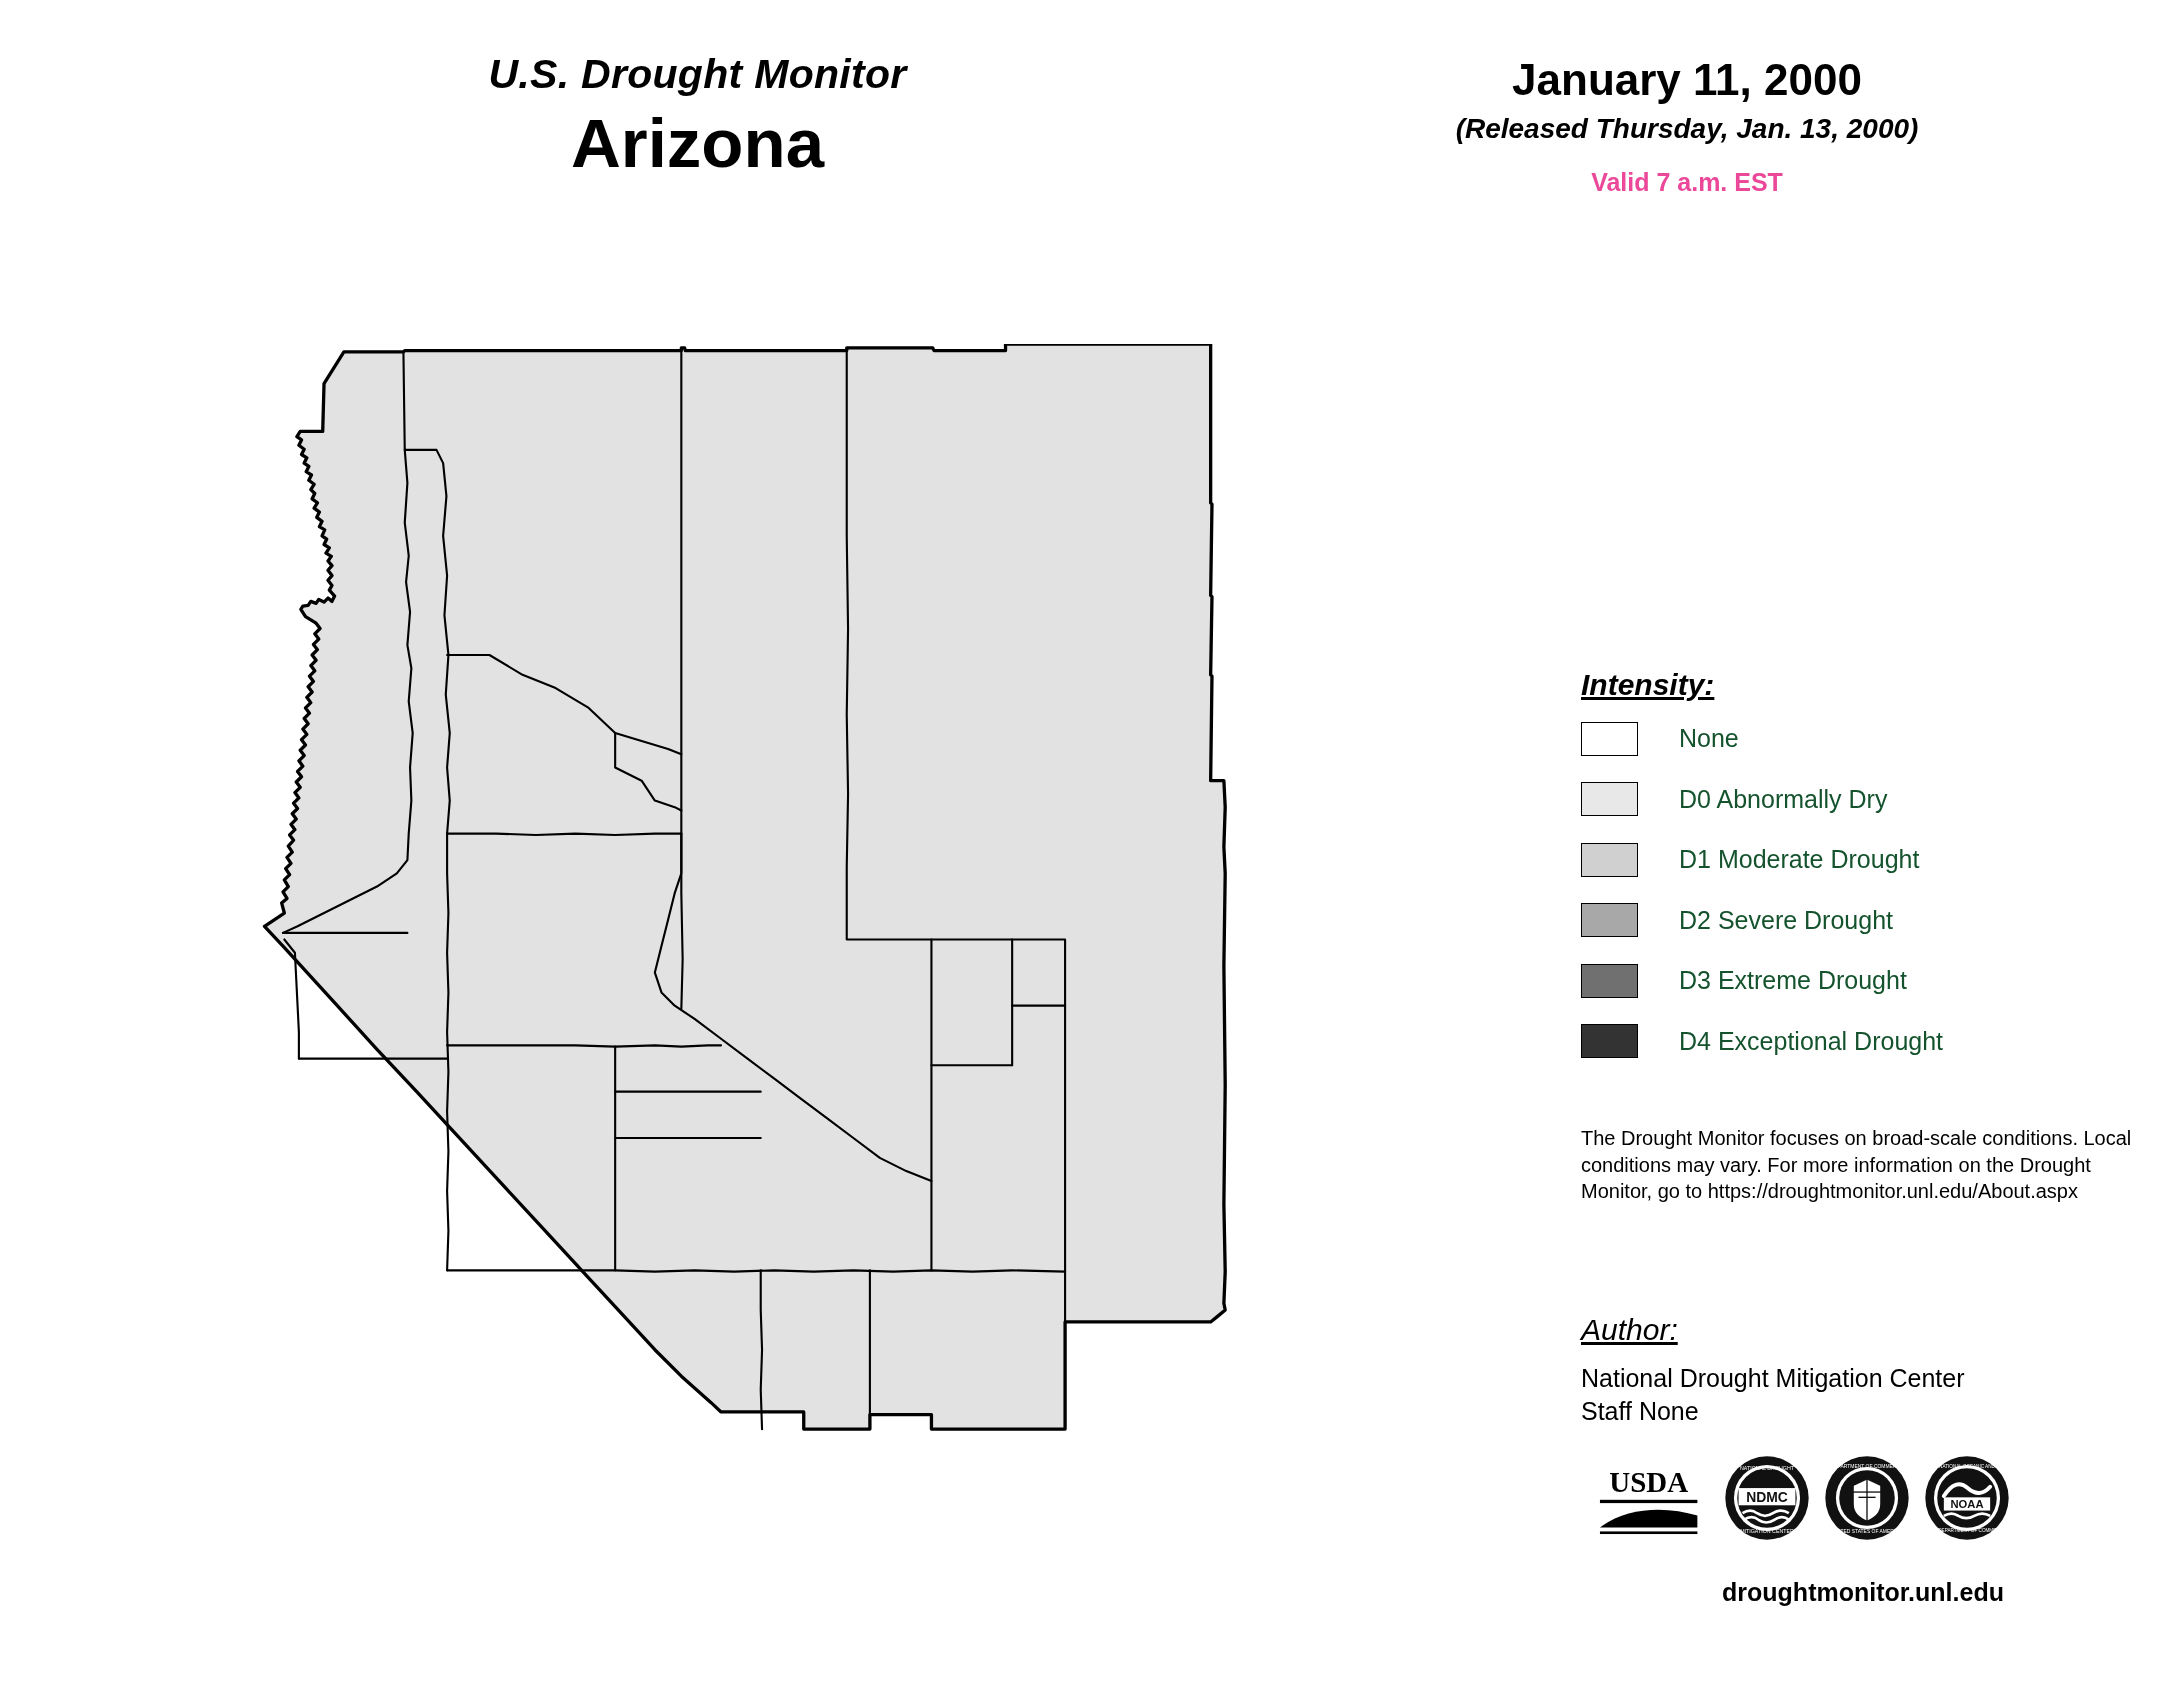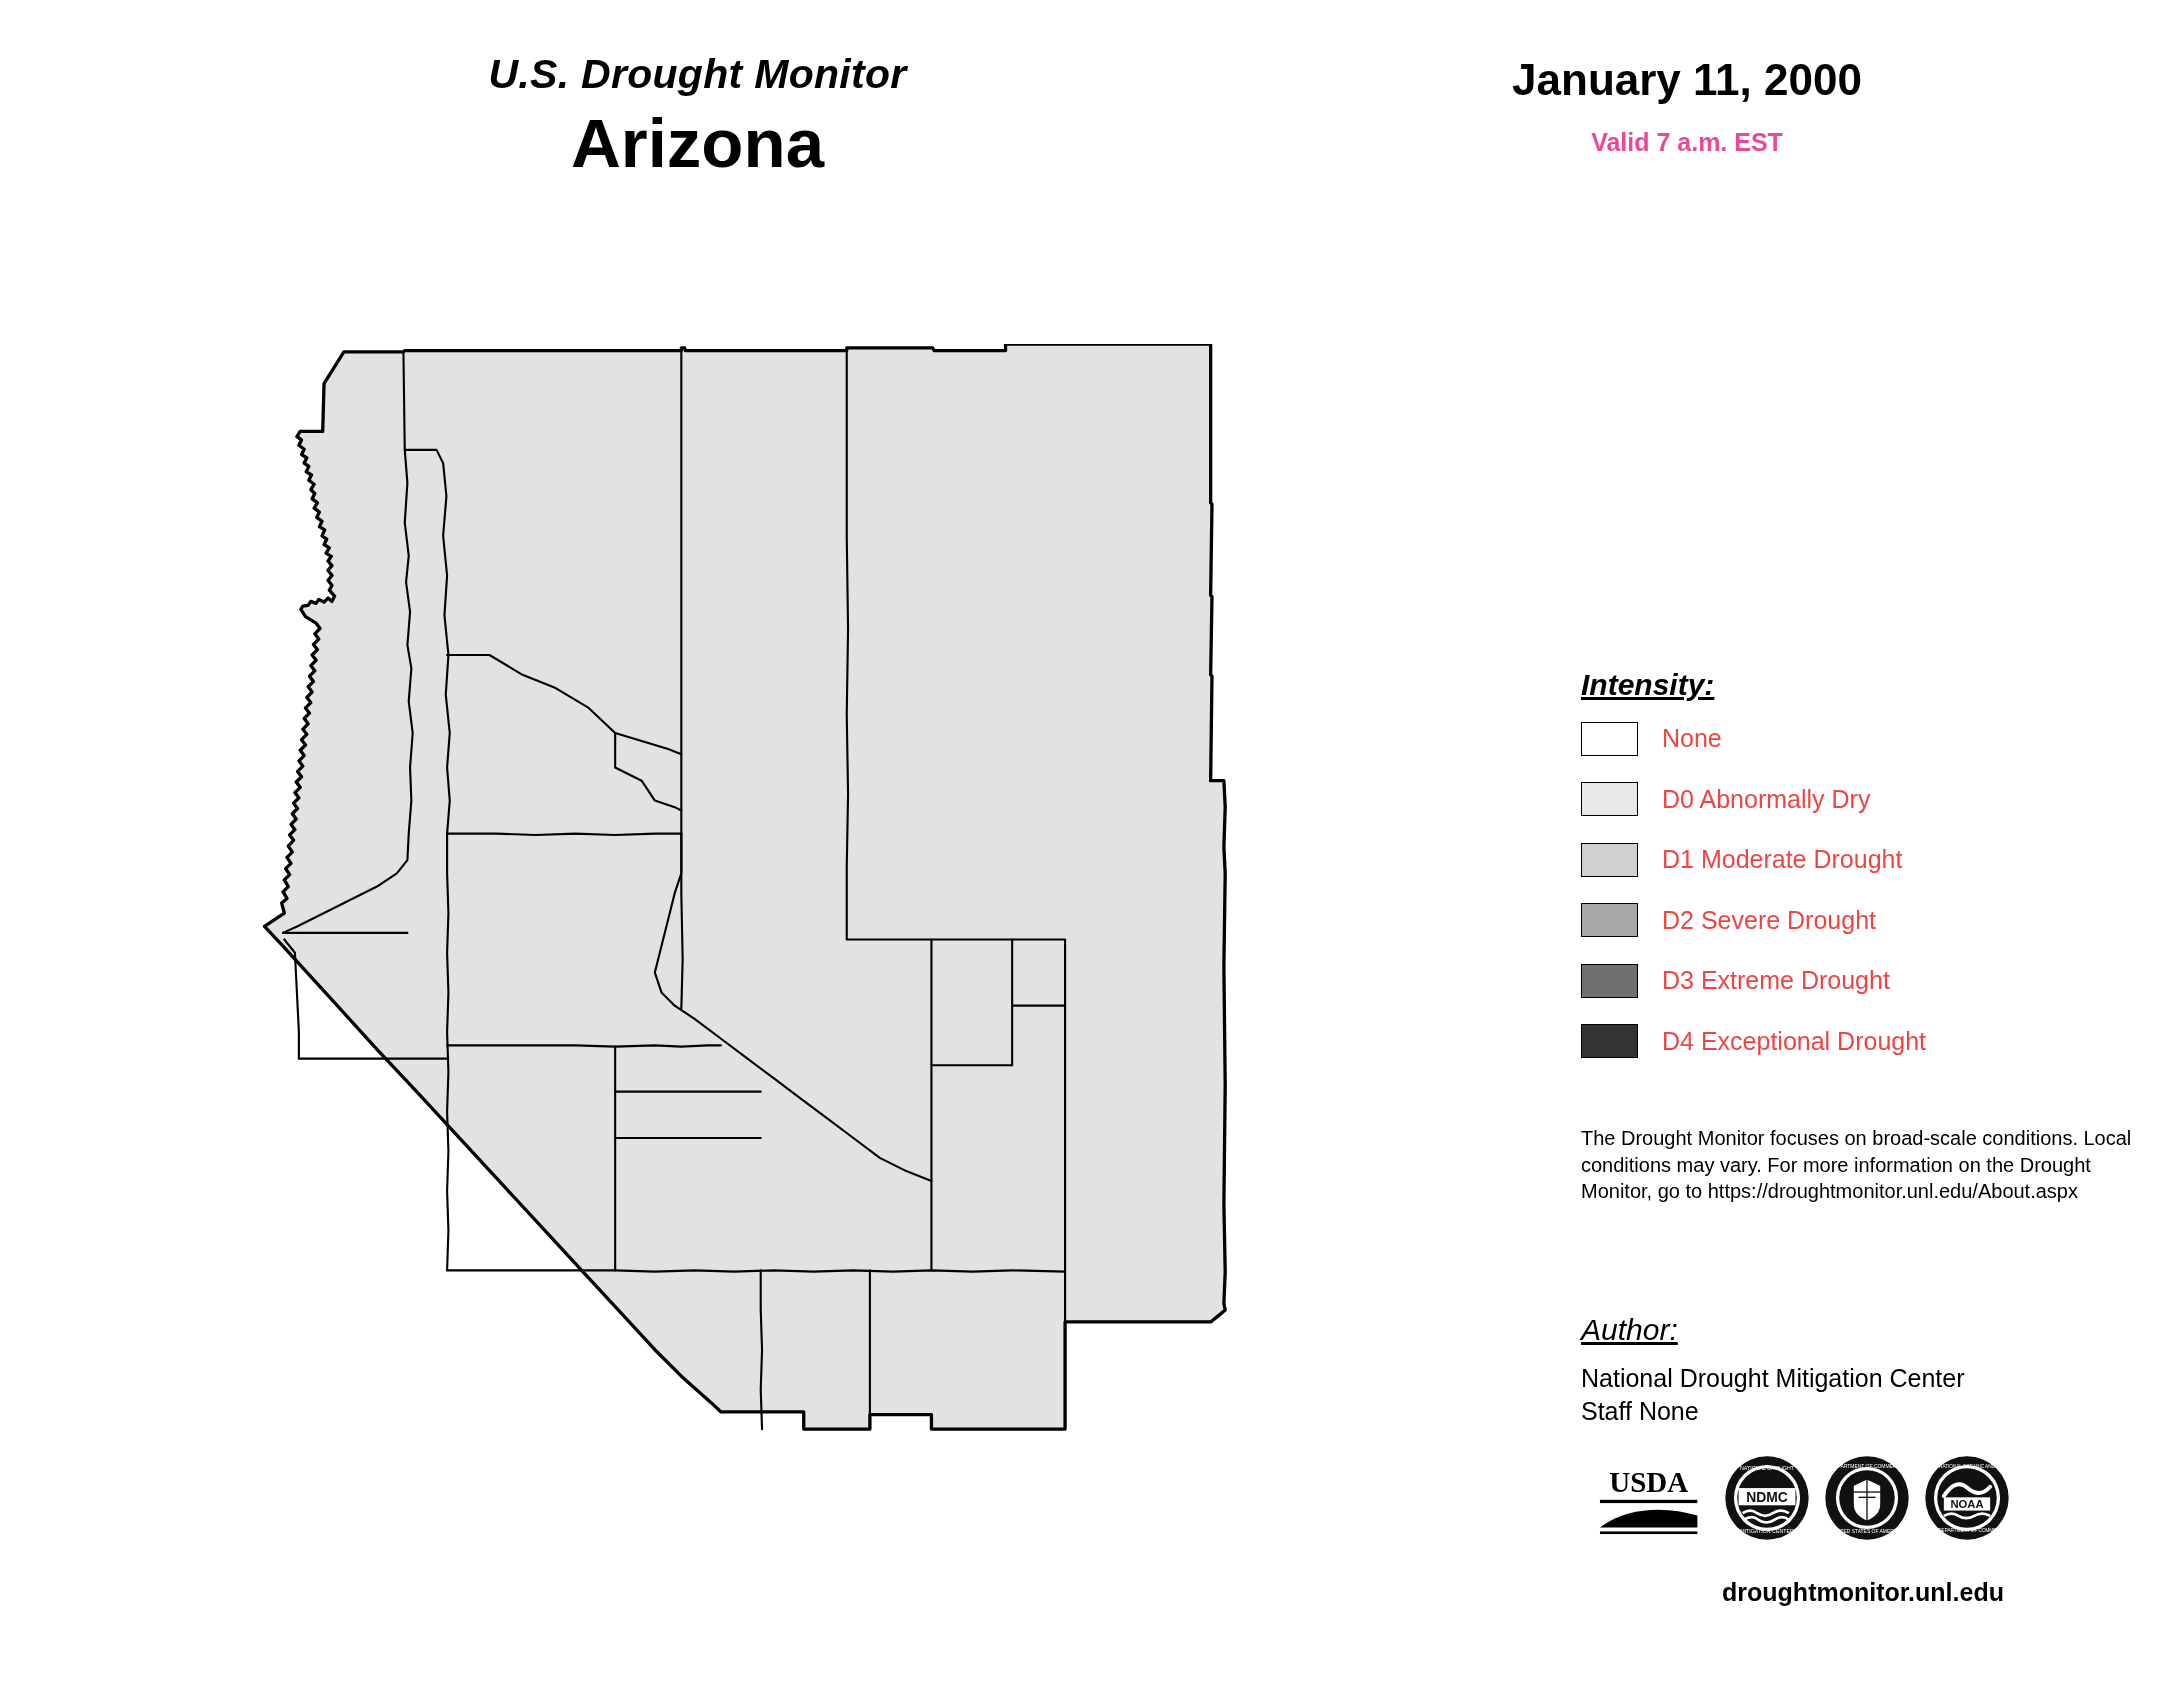--- a/index.html
+++ b/index.html
@@ -101,22 +101,22 @@
   }
   .legend-swatch {
     width: 57px;
     height: 34px;
     border: 1.3px solid #000;
     box-sizing: border-box;
     flex: 0 0 auto;
   }
   .legend-label {
     font-size: 25px;
-    color: #ef4444;
-    margin-left: 24px;
+    color: #14532d;
+    margin-left: 41px;
     white-space: nowrap;
   }
 
   
   #disclaimer {
     position: absolute;
     left: 1581px;
     top: 1125px;
     width: 582px;
     font-size: 20px;
@@ -172,20 +172,21 @@
 </head>
 <body>
 
 <div id="title-block">
   <div id="dm-title">U.S. Drought Monitor</div>
   <div id="state-title">Arizona</div>
 </div>
 
 <div id="date-block">
   <div id="date-main">January 11, 2000</div>
+  <div id="date-released">(Released Thursday, Jan. 13, 2000)</div>
   <div id="date-valid">Valid 7 a.m. EST</div>
 </div>
 
 <div id="map-area">
   <svg id="map-svg" width="1145" height="1277" viewBox="0 0 1730 1930" xmlns="http://www.w3.org/2000/svg">
 
     <g>
       <path d="M 125 401 L 128 396 L 136 395 L 140 389 L 148 392 L 152 386 L 160 390 L 166 384
                L 172 389 L 176 381 L 168 372 L 172 365 L 166 357 L 172 350 L 166 342 L 172 335
                L 166 328 L 171 321 L 163 316 L 168 308 L 160 303 L 164 295 L 157 290 L 161 281

